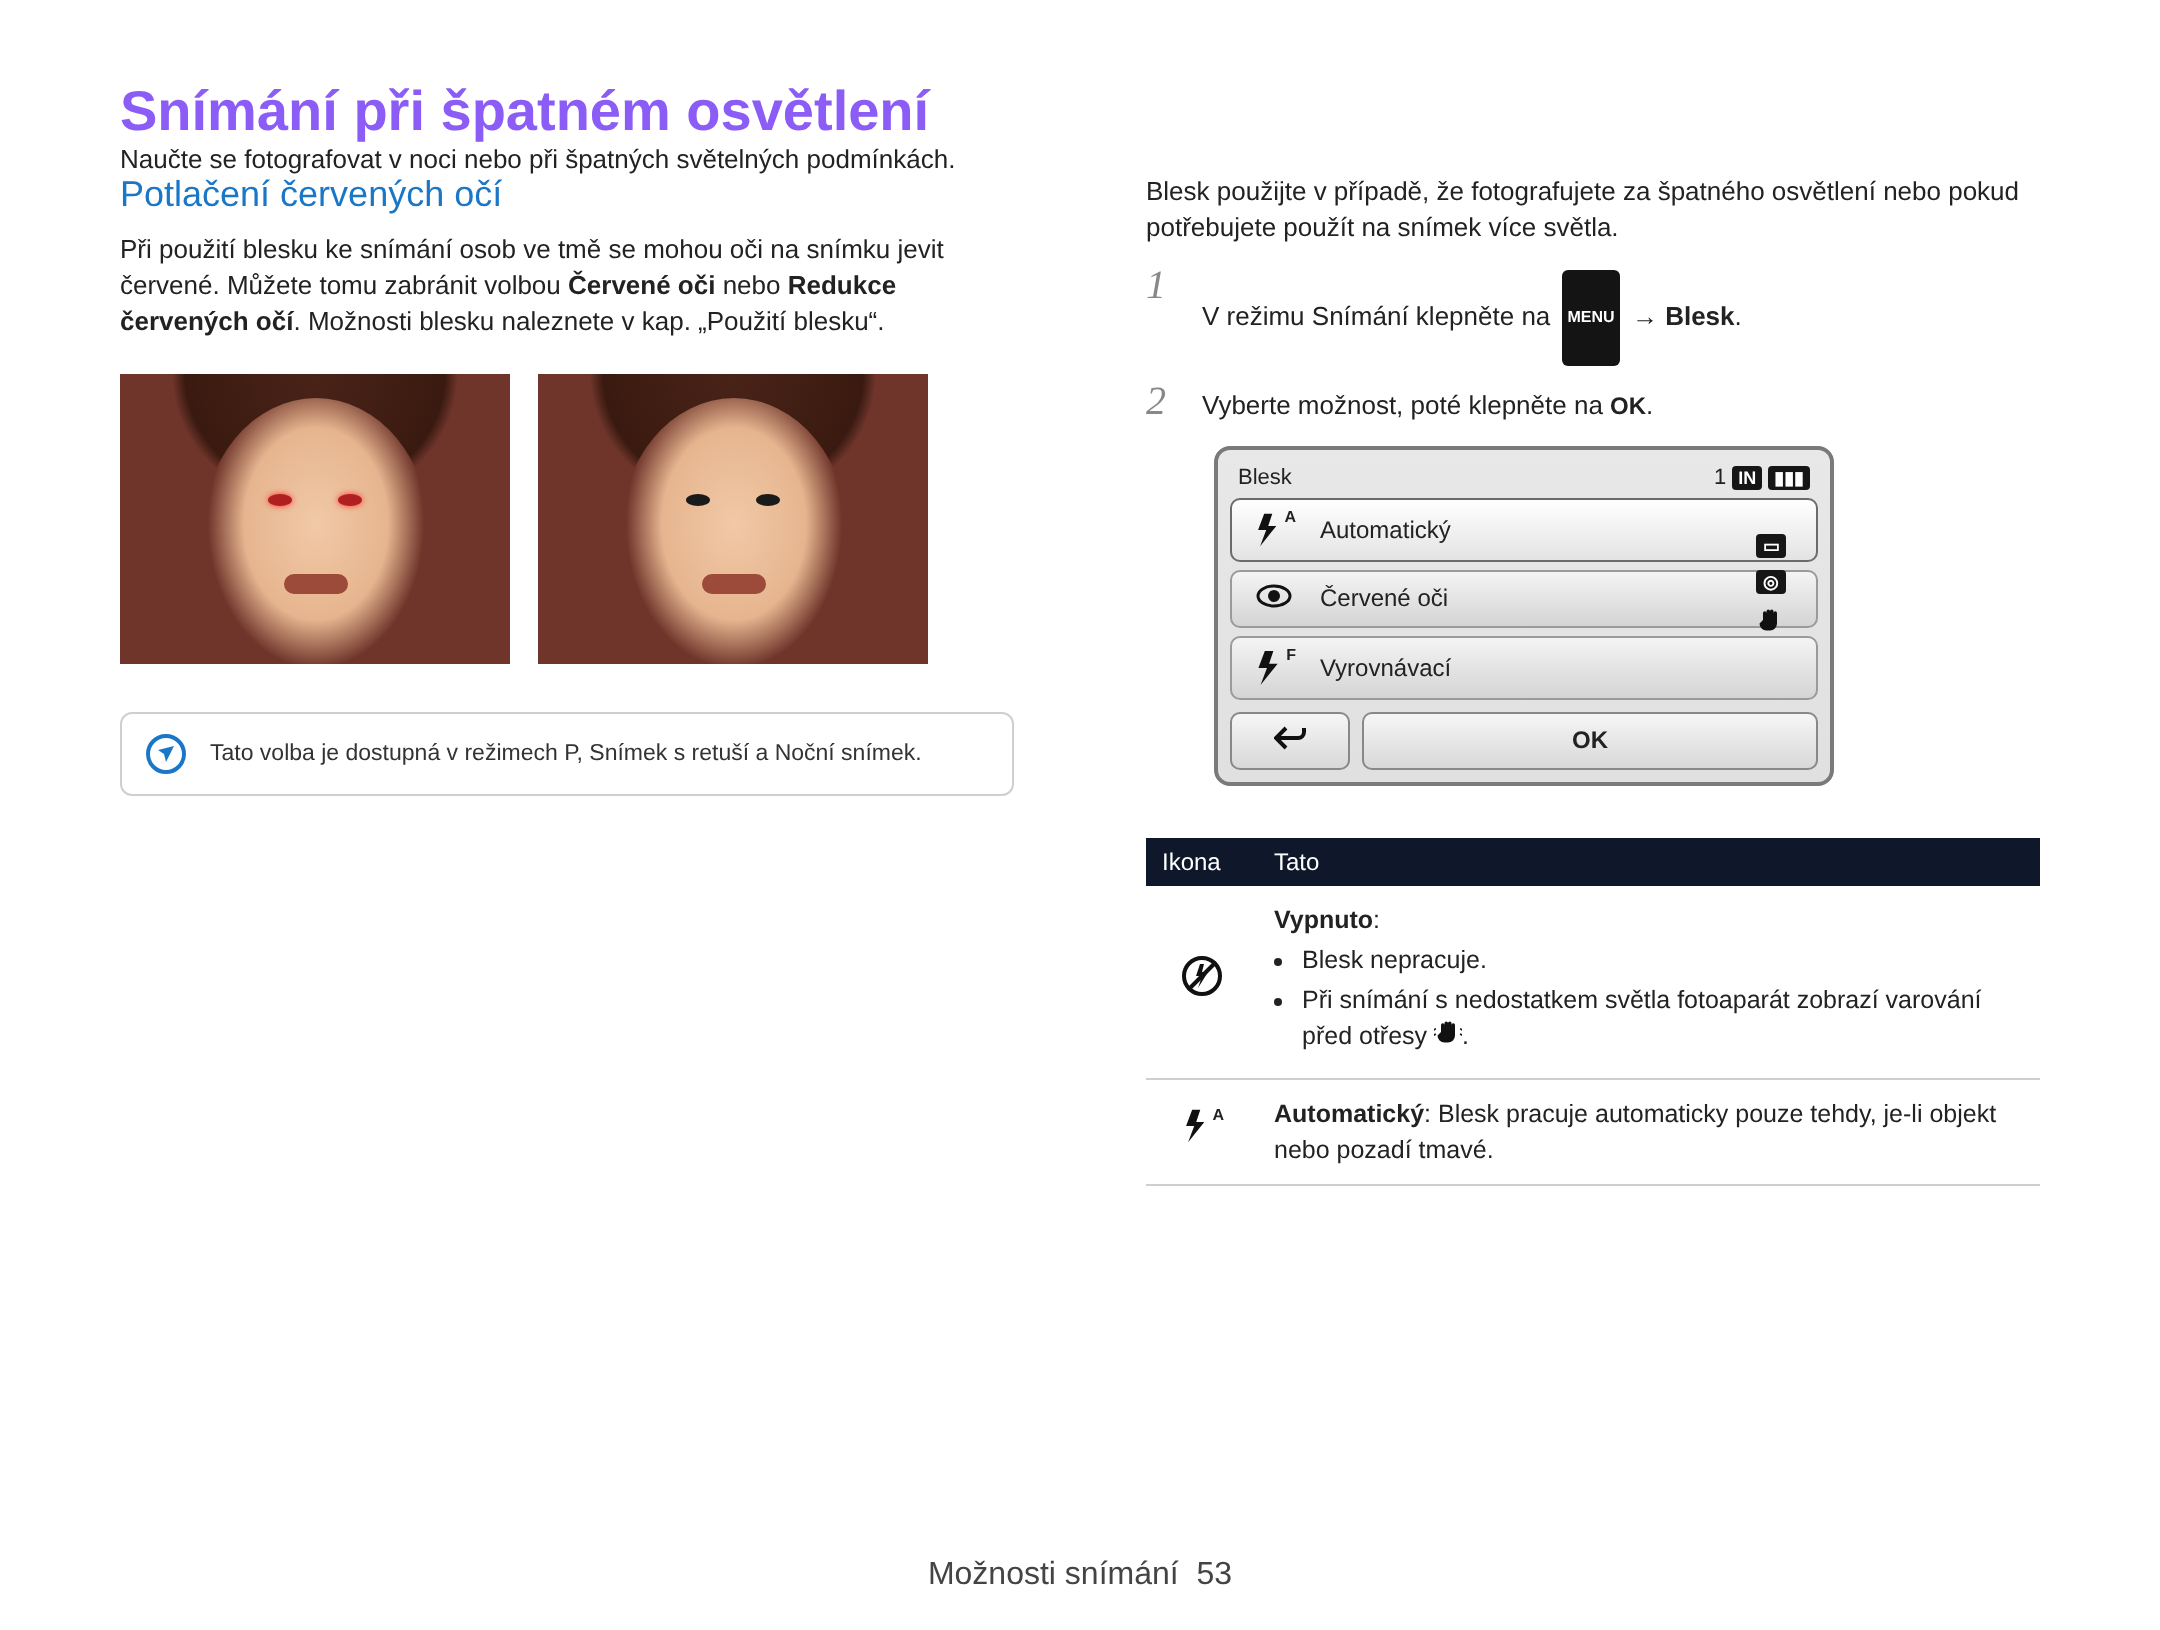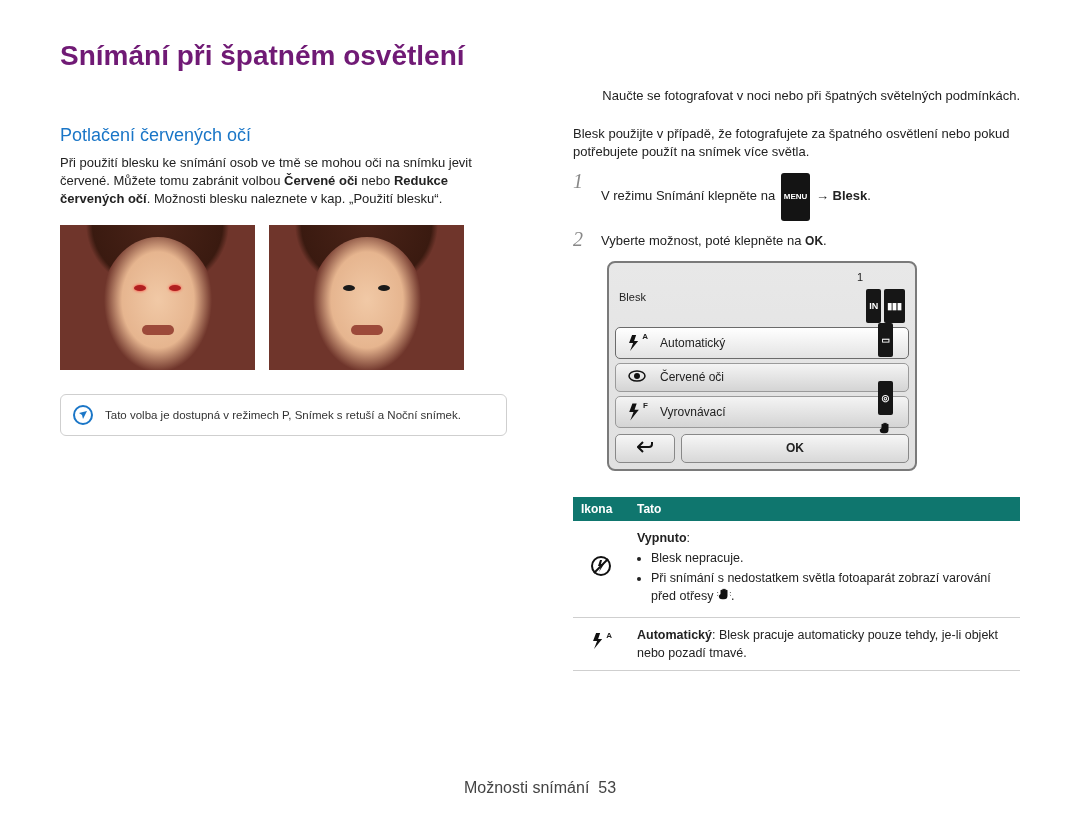--- a/index.html
+++ b/index.html
@@ -7,29 +7,27 @@
     font-family: Arial, Helvetica, sans-serif;
     font-size: 13px;
     color: #222;
     background: #fff;
     width: 1080px;
     height: 815px;
     padding: 40px 60px 20px 60px;
     position: relative;
   }
   .page-title {
-    color: #701a75;
+    color: #8b5cf6;
     font-size: 28px;
     font-weight: bold;
-    margin-bottom: 16px;
+    margin-bottom: 0;
   }
   .subtitle {
     font-size: 13px;
-    margin-bottom: 22px;
-    text-align: right;
   }
   .columns {
     display: flex;
     gap: 66px;
   }
   .col { flex: 1; min-width: 0; }
   .section-heading {
     color: #1a76c7;
     font-size: 18px;
     font-weight: normal;
@@ -109,21 +107,21 @@
     border: 2px solid #7a7a7a;
     border-radius: 8px;
     background: linear-gradient(#e8e8e8, #e0e0e0);
     padding: 6px;
   }
   .screen-header {
     display:flex; justify-content:space-between; align-items:center;
     font-size: 11px; padding: 2px 4px 4px 4px;
   }
   .status-icons { display:flex; gap:3px; font-size:11px; }
-  .dark-chip { background:#161616; color:#fff; padding:12px 3px; border-radius:2px; font-size:9px; font-weight:bold;margin-top:18px; }
+  .dark-chip { background:#161616; color:#fff; padding:1px 3px; border-radius:2px; font-size:9px; font-weight:bold; }
   .option-row {
     display:flex; align-items:center; gap:12px;
     background: linear-gradient(#f4f4f4, #d4d4d4);
     border:1px solid #9a9a9a;
     border-radius:5px;
     padding: 6px 10px;
     margin-bottom: 4px;
     font-size: 12px;
   }
   .option-row.selected { background: linear-gradient(#ffffff, #e3e3e3); border-color:#6b6b6b; }
@@ -133,22 +131,22 @@
   .footer-btn {
     flex:1; text-align:center;
     background: linear-gradient(#f6f6f6, #d8d8d8);
     border:1px solid #888; border-radius:5px;
     padding:6px 0; font-size:12px; font-weight:bold;
   }
   .footer-back { flex:0 0 60px; font-weight:normal; }
 
   table.desc { width:100%; border-collapse: collapse; margin-top:0; }
   table.desc th {
-    background:#0f766e; color:#fff; font-size:12px;
-    text-align:left; padding:5px 8px; font-weight:bold;
+    background:#0f172a; color:#fff; font-size:12px;
+    text-align:left; padding:5px 8px; font-weight:normal;
   }
   table.desc th.c1 { width:56px; }
   table.desc td {
     border-bottom:1px solid #cfcfcf;
     padding:8px 8px; font-size:12.5px; line-height:1.45;
     vertical-align: top;
     margin-top: 32px;
   }
   table.desc td.icon-cell { text-align:center; vertical-align:middle; }
   .bul { margin:2px 0 2px 14px; }

